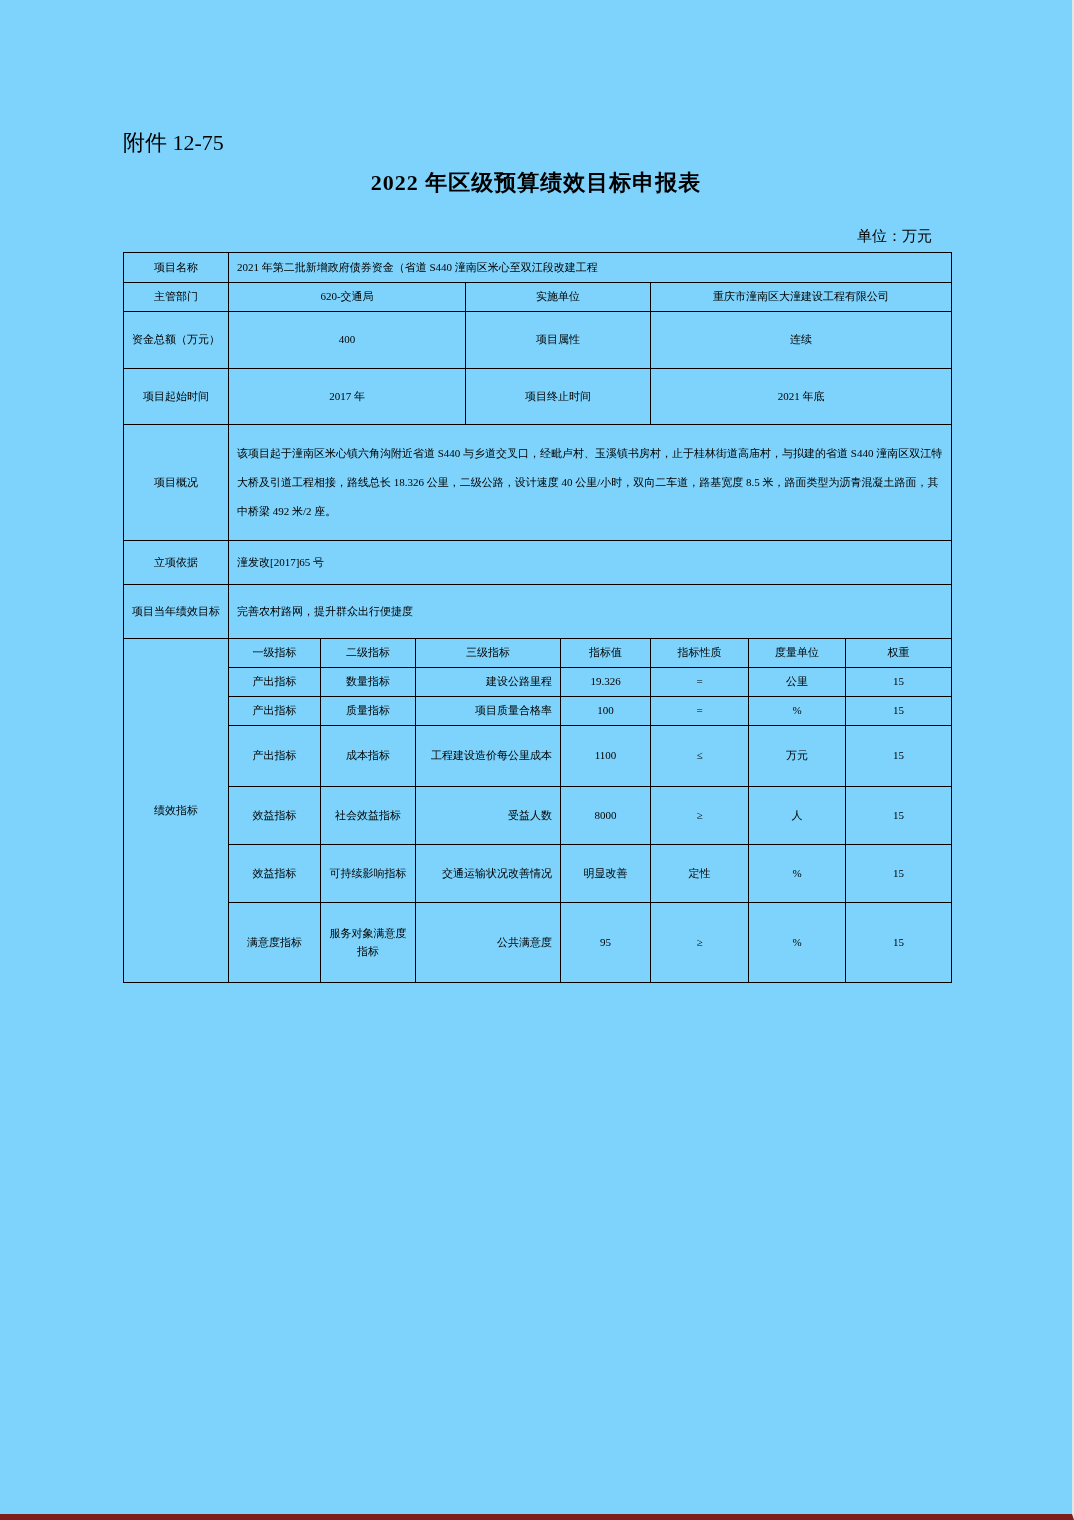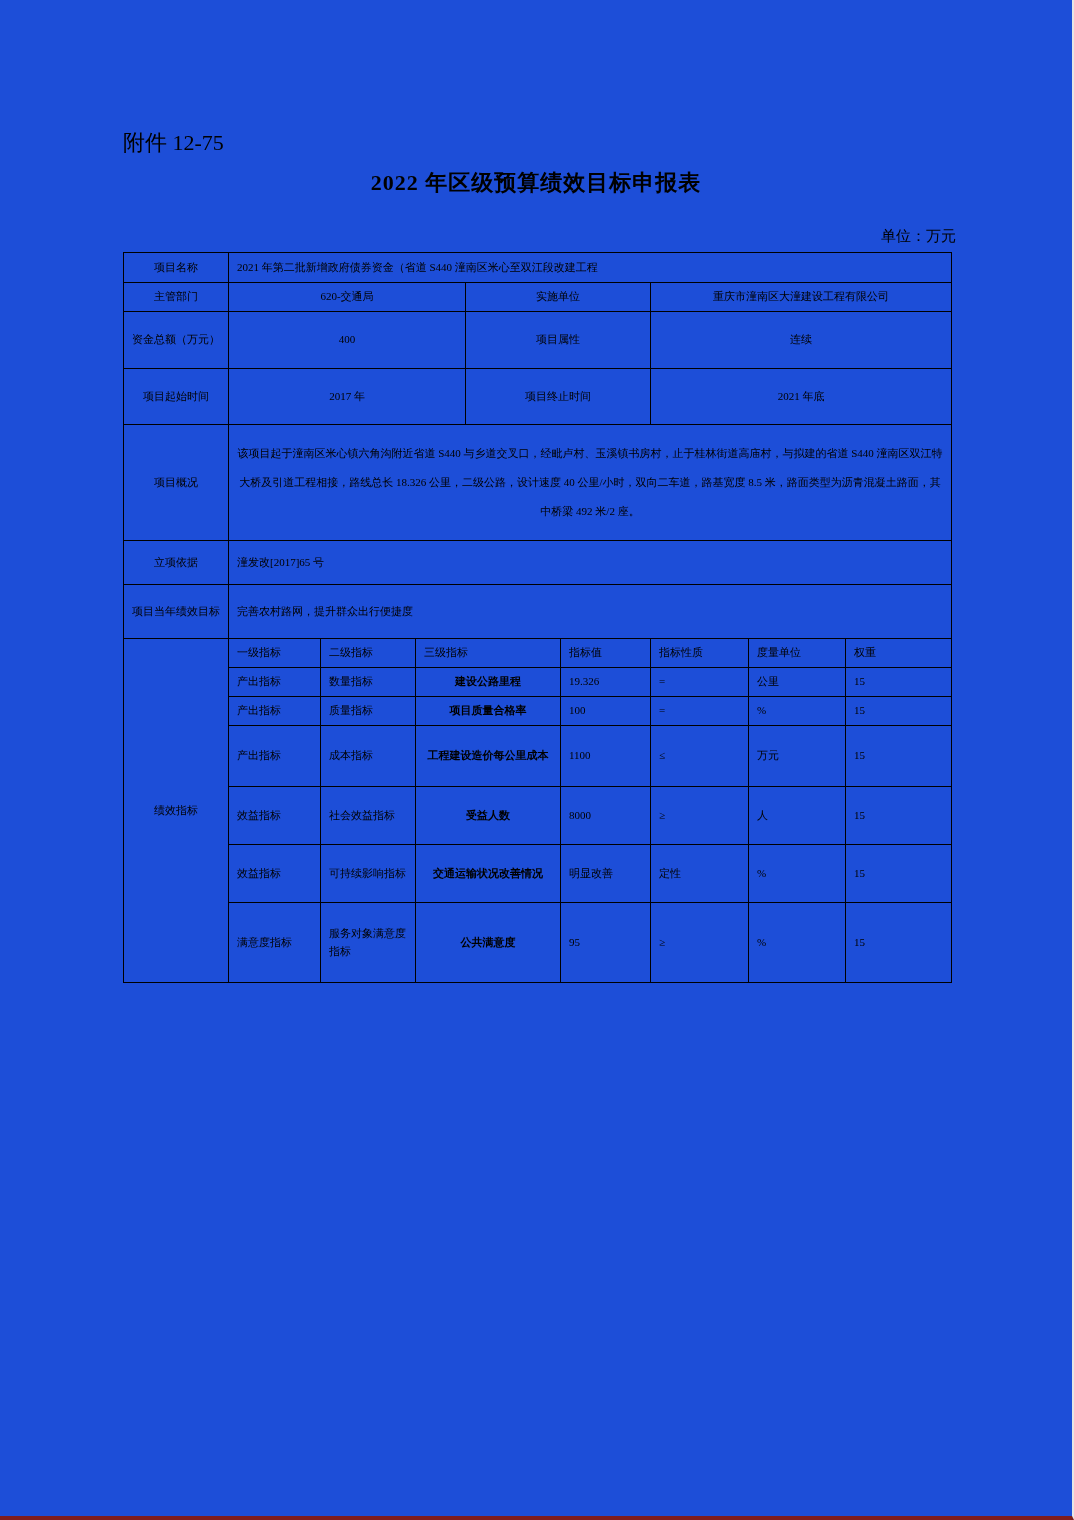--- a/index.html
+++ b/index.html
@@ -4,25 +4,25 @@
 <style>
   html, body {
     margin: 0;
     padding: 0;
     background: #ffffff;
   }
   .page {
     position: relative;
     width: 1074px;
     height: 1520px;
-    background: #1d4ed8;
+    background: #7dd3fc;
     color: #000000;
     font-family: "Liberation Serif", "DejaVu Serif", serif;
     border-right: 2px solid #e6e6e6;
-    border-bottom: 4px solid #7f1d1d;
+    border-bottom: 6px solid #7f1d1d;
     box-sizing: border-box;
     overflow: hidden;
   }
   .attachment {
     position: absolute;
     left: 123px;
     top: 128px;
     font-size: 22px;
   }
   .doc-title {
@@ -31,21 +31,21 @@
     top: 168px;
     width: 100%;
     text-align: center;
     font-size: 22px;
     font-weight: bold;
     letter-spacing: 1px;
   }
   .unit-note {
     position: absolute;
     top: 227px;
-    right: 116px;
+    right: 140px;
     font-size: 15px;
   }
   table.form {
     position: absolute;
     left: 123px;
     top: 252px;
     width: 828px;
     border-collapse: collapse;
     table-layout: fixed;
     font-size: 11px;
@@ -57,26 +57,26 @@
     padding: 2px 8px;
     word-break: break-word;
     overflow: hidden;
   }
   td.lbl {
     text-align: center;
     padding: 2px 8px;
   }
   td.c { text-align: center; }
   td.l { text-align: left; }
-  td.ind { padding: 2px 10px; text-align: left; }
-  td.ind3 { padding: 2px 13px; text-align: center; font-weight: bold; }
+  td.ind { padding: 2px 10px; text-align: center; }
+  td.ind3 { padding: 2px 13px; text-align: right; }
   td.overview-cell {
     padding: 6px 10px;
     line-height: 29px;
-    text-align: center;
+    text-align: left;
     vertical-align: middle;
   }
 </style>
 </head>
 <body>
 
 <div class="page">
 
   <div class="attachment">附件 12-75</div>
 

